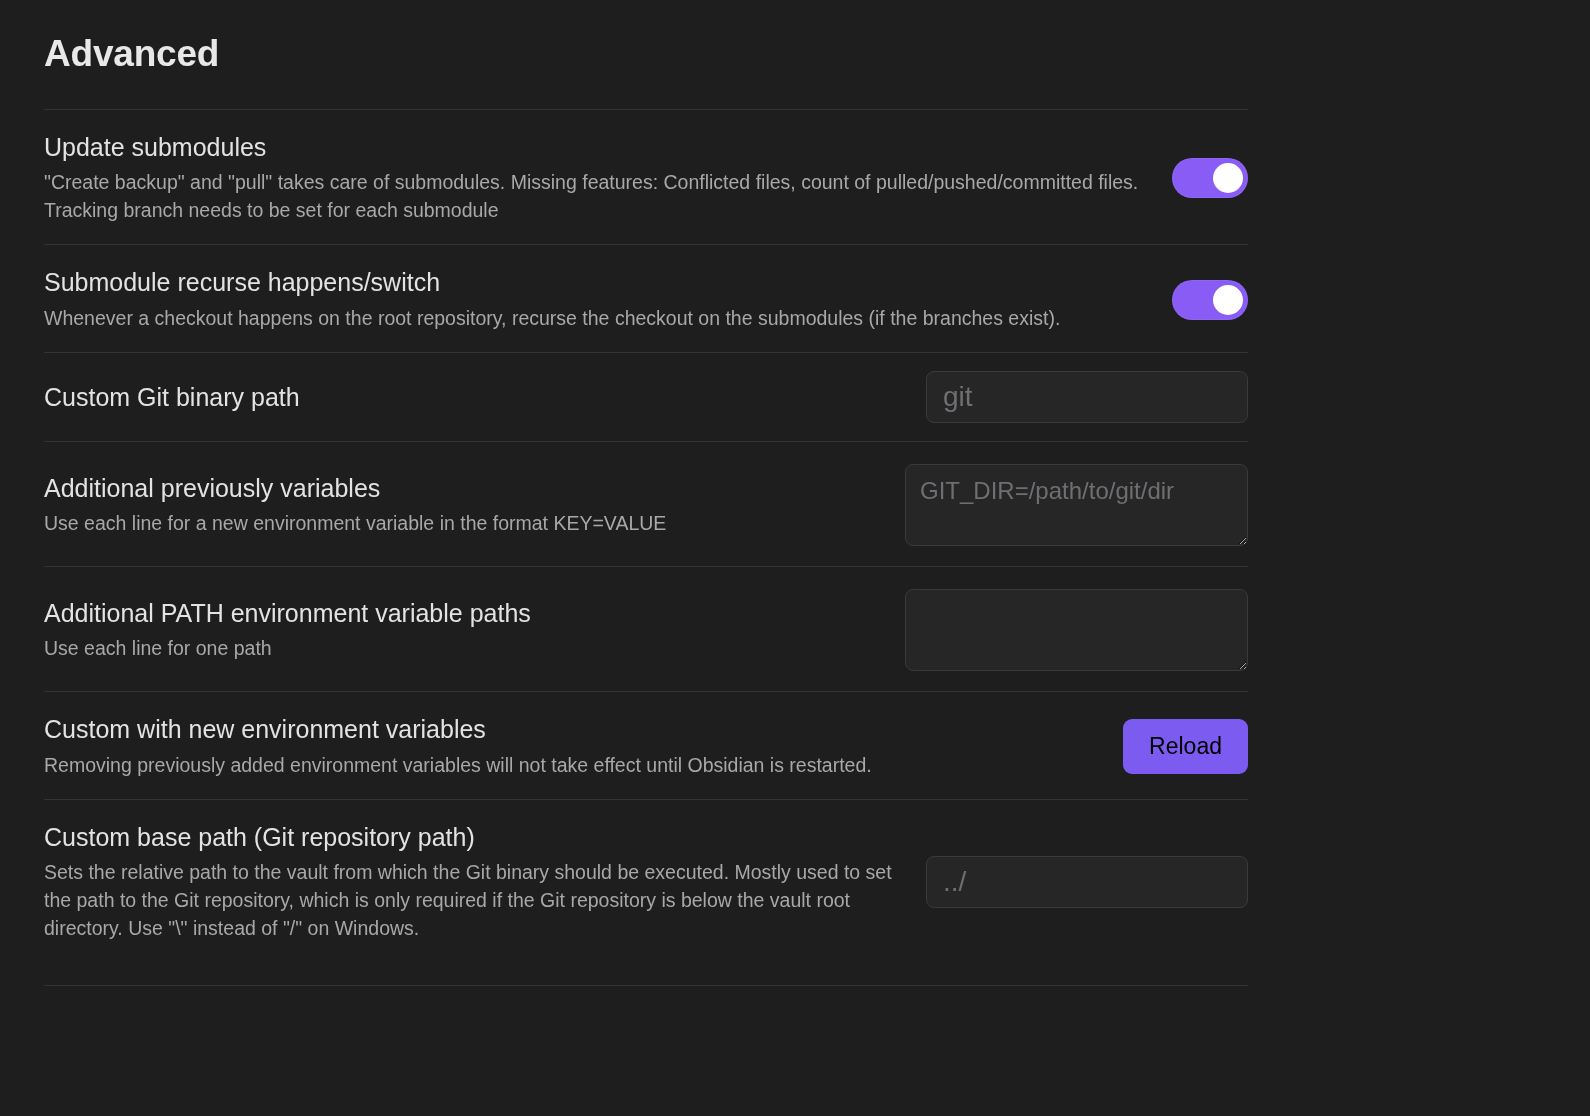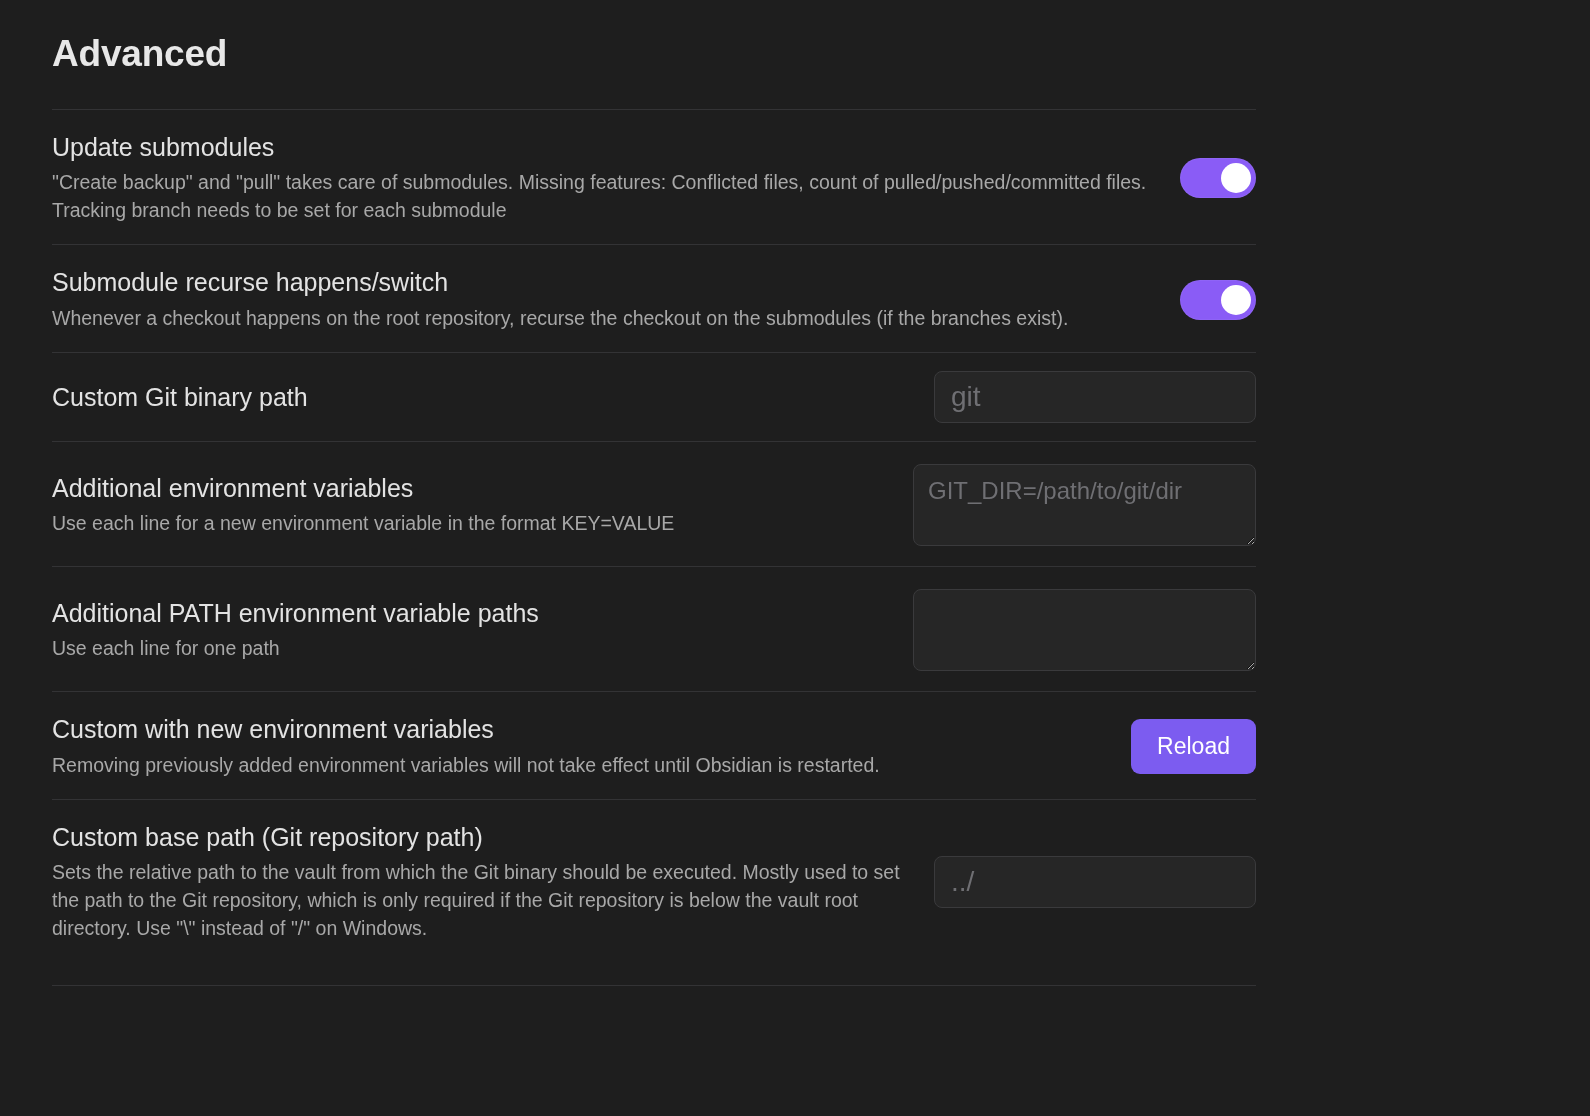--- a/index.html
+++ b/index.html
@@ -13,21 +13,20 @@
   body {
     font-family: "Liberation Sans", sans-serif;
     color: #dcddde;
     -webkit-font-smoothing: antialiased;
   }
   .settings-root {
     width: 1308px;
     height: 1116px;
     box-sizing: border-box;
     padding: 34px 60px 0 44px;
-    margin-left: 8px;
   }
   .page-title {
     font-size: 37px;
     font-weight: bold;
     color: #e8e8e8;
     letter-spacing: -0.2px;
     margin: 0 0 34px 0;
     line-height: 1.1;
   }
   .setting-item {
@@ -114,21 +113,21 @@
     font-family: "Liberation Sans", sans-serif;
     padding: 10px 14px;
     outline: none;
     resize: vertical;
     line-height: 1.3;
   }
   .textarea-input::placeholder { color: #6f6f73; }
 
   .cta-button {
     background: #7c5cf0;
-    color: #ffffff;
+    color: #000000;
     border: none;
     border-radius: 9px;
     font-size: 23px;
     font-family: "Liberation Sans", sans-serif;
     padding: 14px 26px;
     cursor: pointer;
   }
 
   .bottom-rule {
     border-top: 1px solid #333335;
@@ -170,21 +169,21 @@
     <div class="setting-info">
       <div class="setting-name">Custom Git binary path</div>
     </div>
     <div class="setting-control">
       <input class="text-input" type="text" placeholder="git" style="">
     </div>
   </div>
 
   <div class="setting-item">
     <div class="setting-info">
-      <div class="setting-name">Additional environment variables</div>
+      <div class="setting-name">Additional previously variables</div>
       <div class="setting-desc">Use each line for a new environment variable in the format KEY=VALUE</div>
     </div>
     <div class="setting-control">
       <textarea class="textarea-input" placeholder="GIT_DIR=/path/to/git/dir" style=""></textarea>
     </div>
   </div>
 
   <div class="setting-item">
     <div class="setting-info">
       <div class="setting-name">Additional PATH environment variable paths</div>

